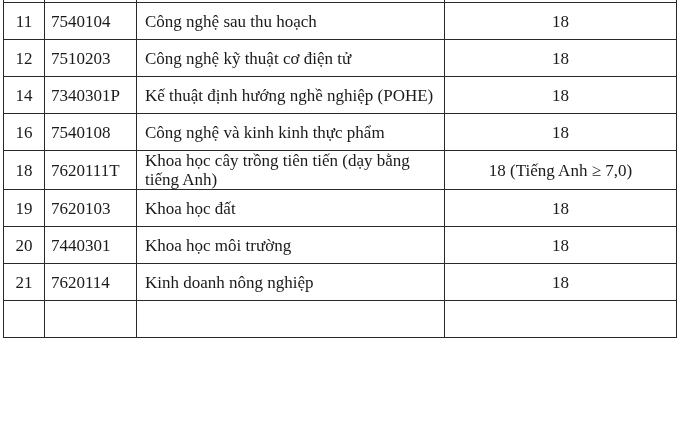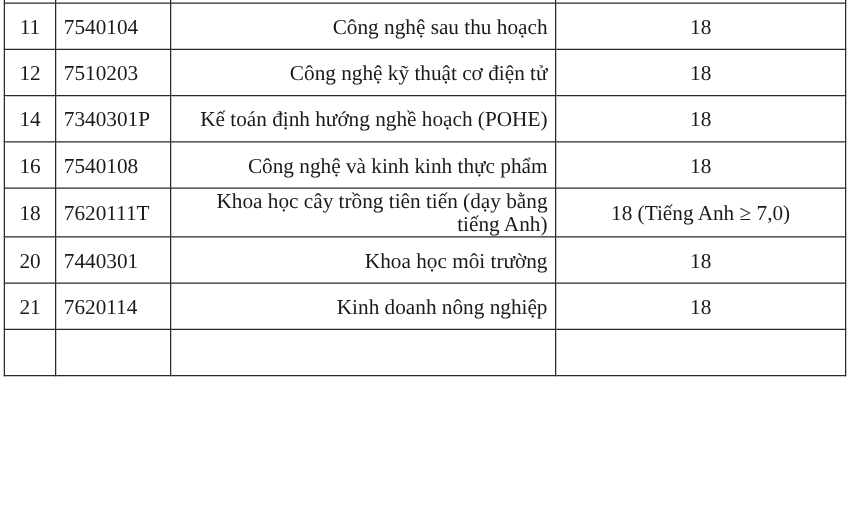--- a/index.html
+++ b/index.html
@@ -15,21 +15,21 @@
     }
     td {
       border: 1.5px solid #2a2a2a;
       padding: 0 6px;
       height: 36px;
       vertical-align: middle;
       line-height: 19px;
     }
     td.c-stt { width: 28px; text-align: center; }
     td.c-code { width: 79px; text-align: left; }
-    td.c-name { width: 293px; text-align: right; padding-left: 8px; }
+    td.c-name { width: 293px; text-align: left; padding-left: 8px; }
     td.c-score { text-align: center; }
     tr.tall td { height: 38px; }
   </style>
 </head>
 <body>
 
 <div class="tbl-wrap">
   <table>
     <tbody>
       <tr>
@@ -46,34 +46,40 @@
       </tr>
       <tr>
         <td class="c-stt">12</td>
         <td class="c-code">7510203</td>
         <td class="c-name">Công nghệ kỹ thuật cơ điện tử</td>
         <td class="c-score">18</td>
       </tr>
       <tr>
         <td class="c-stt">14</td>
         <td class="c-code">7340301P</td>
-        <td class="c-name">Kế toán định hướng nghề hoạch (POHE)</td>
+        <td class="c-name">Kế thuật định hướng nghề nghiệp (POHE)</td>
         <td class="c-score">18</td>
       </tr>
       <tr>
         <td class="c-stt">16</td>
         <td class="c-code">7540108</td>
         <td class="c-name">Công nghệ và kinh kinh thực phẩm</td>
         <td class="c-score">18</td>
       </tr>
       <tr class="tall">
         <td class="c-stt">18</td>
         <td class="c-code">7620111T</td>
         <td class="c-name">Khoa học cây trồng tiên tiến (dạy bằng tiếng Anh)</td>
         <td class="c-score">18 (Tiếng Anh ≥ 7,0)</td>
+      </tr>
+      <tr>
+        <td class="c-stt">19</td>
+        <td class="c-code">7620103</td>
+        <td class="c-name">Khoa học đất</td>
+        <td class="c-score">18</td>
       </tr>
       <tr>
         <td class="c-stt">20</td>
         <td class="c-code">7440301</td>
         <td class="c-name">Khoa học môi trường</td>
         <td class="c-score">18</td>
       </tr>
       <tr>
         <td class="c-stt">21</td>
         <td class="c-code">7620114</td>

